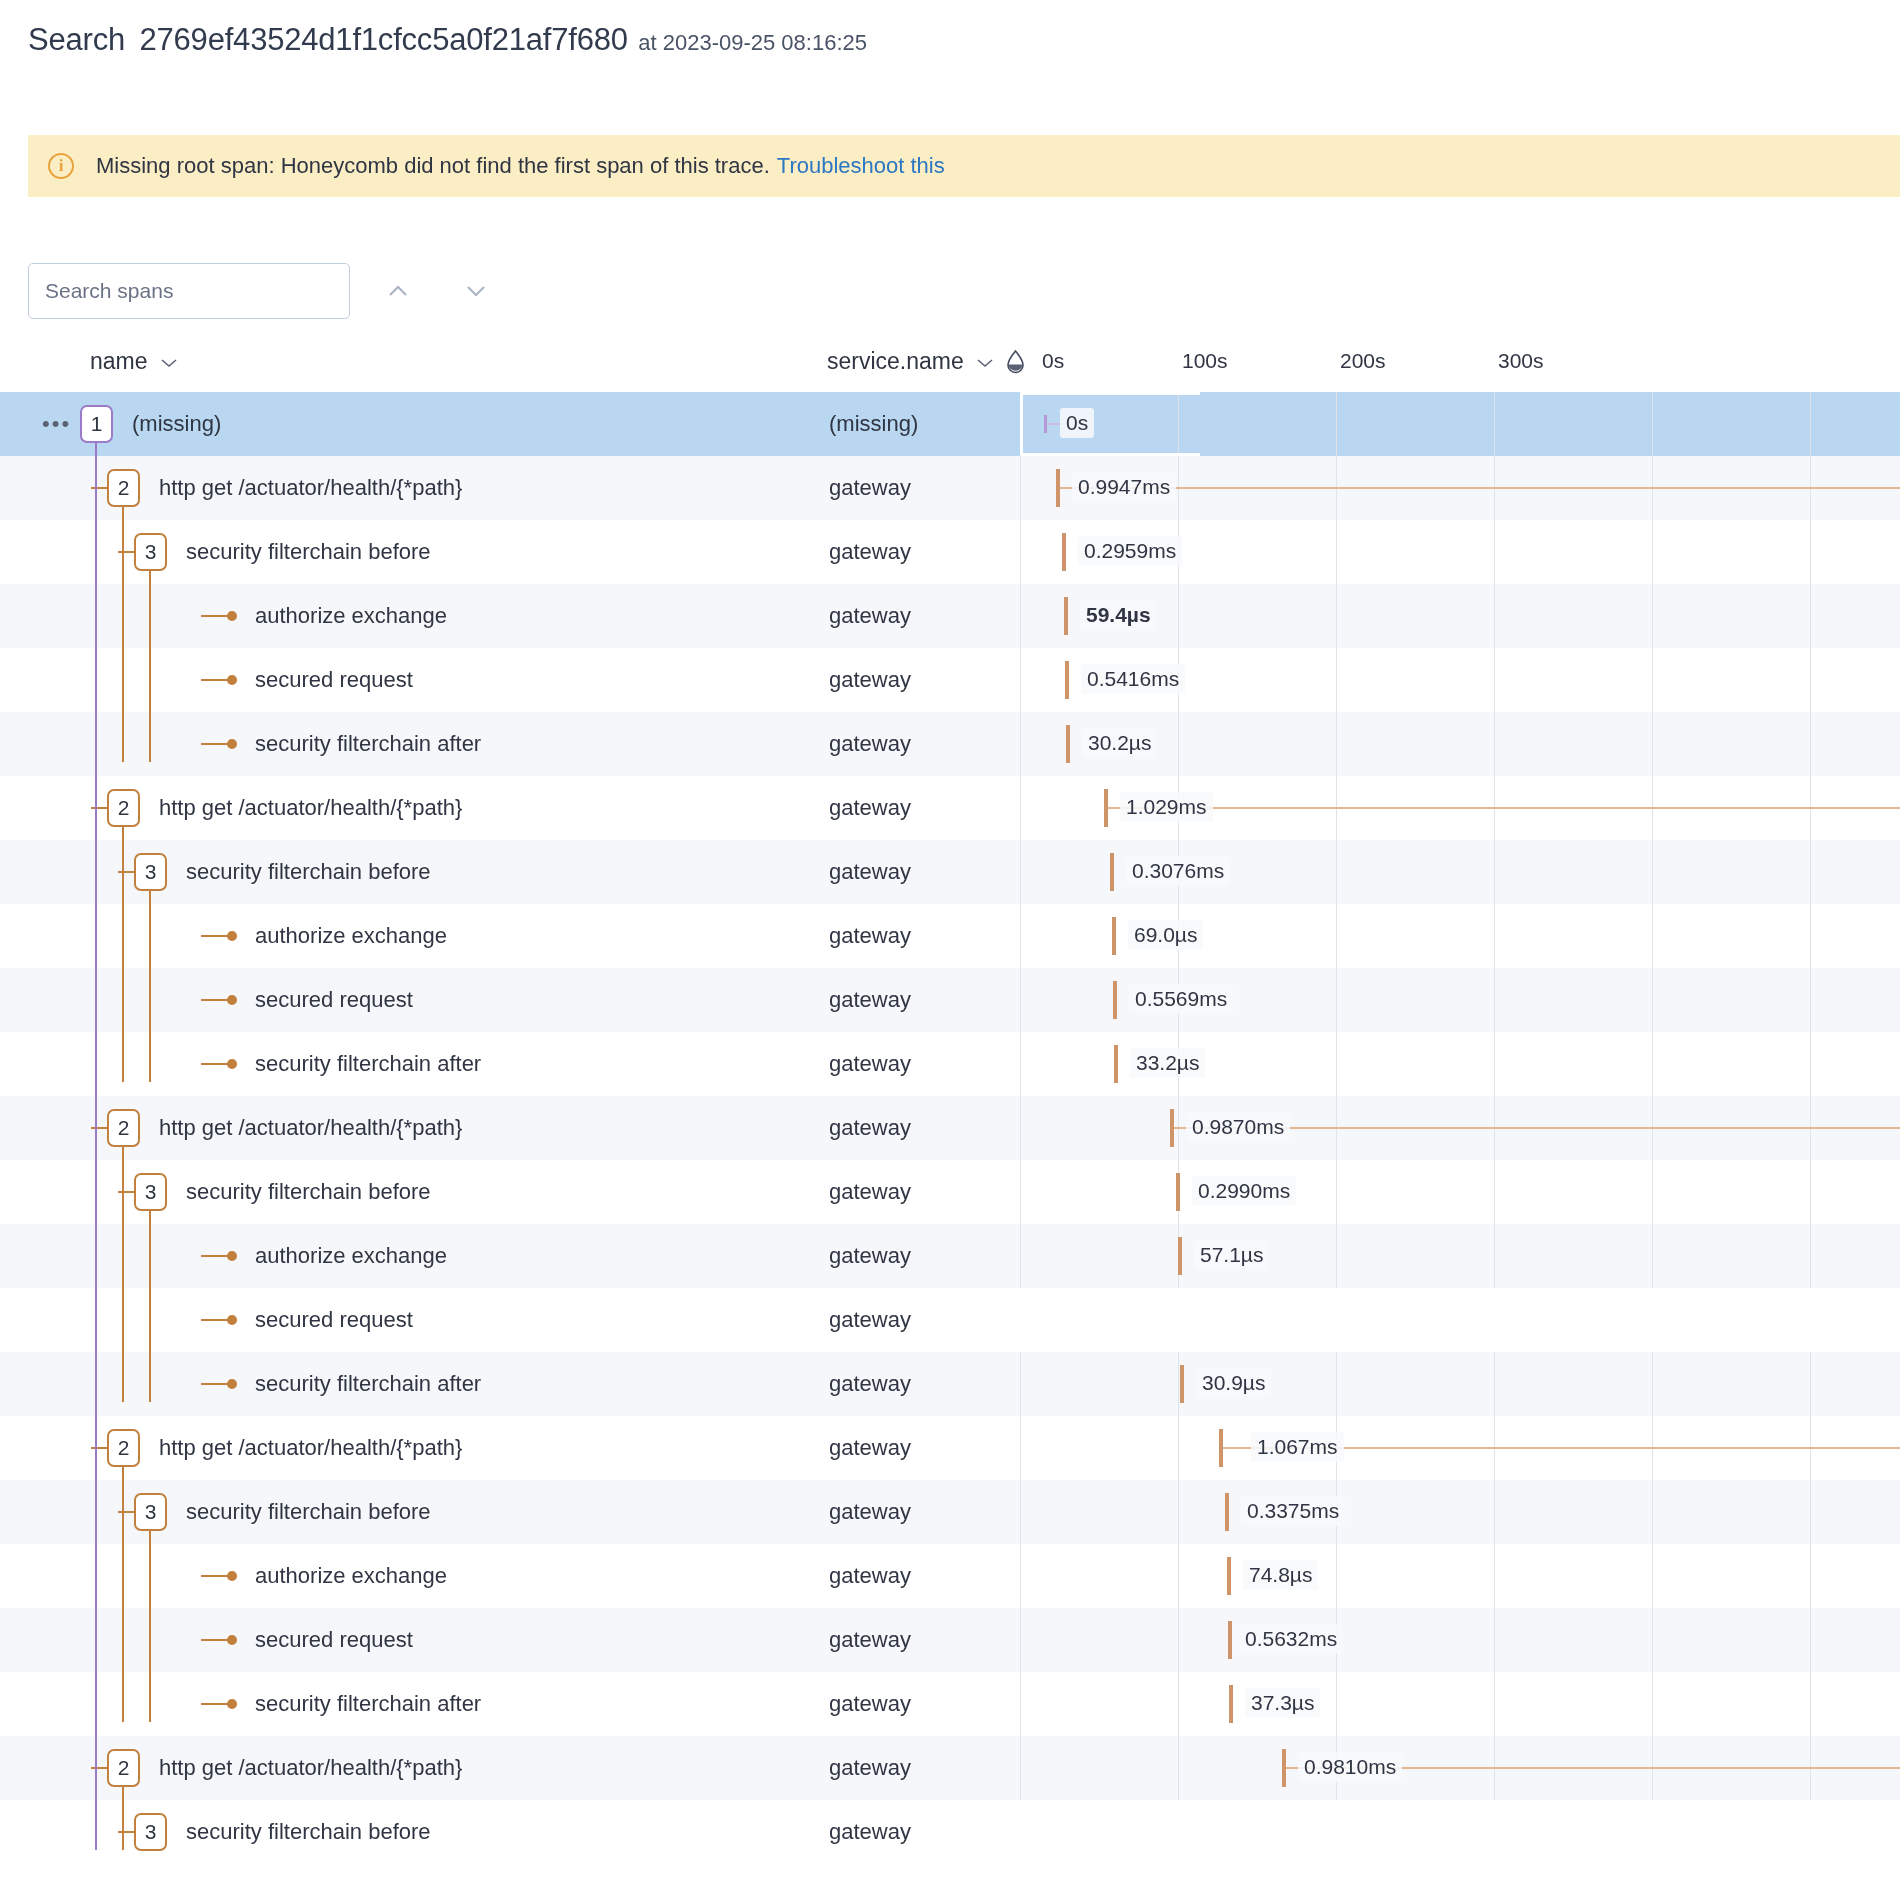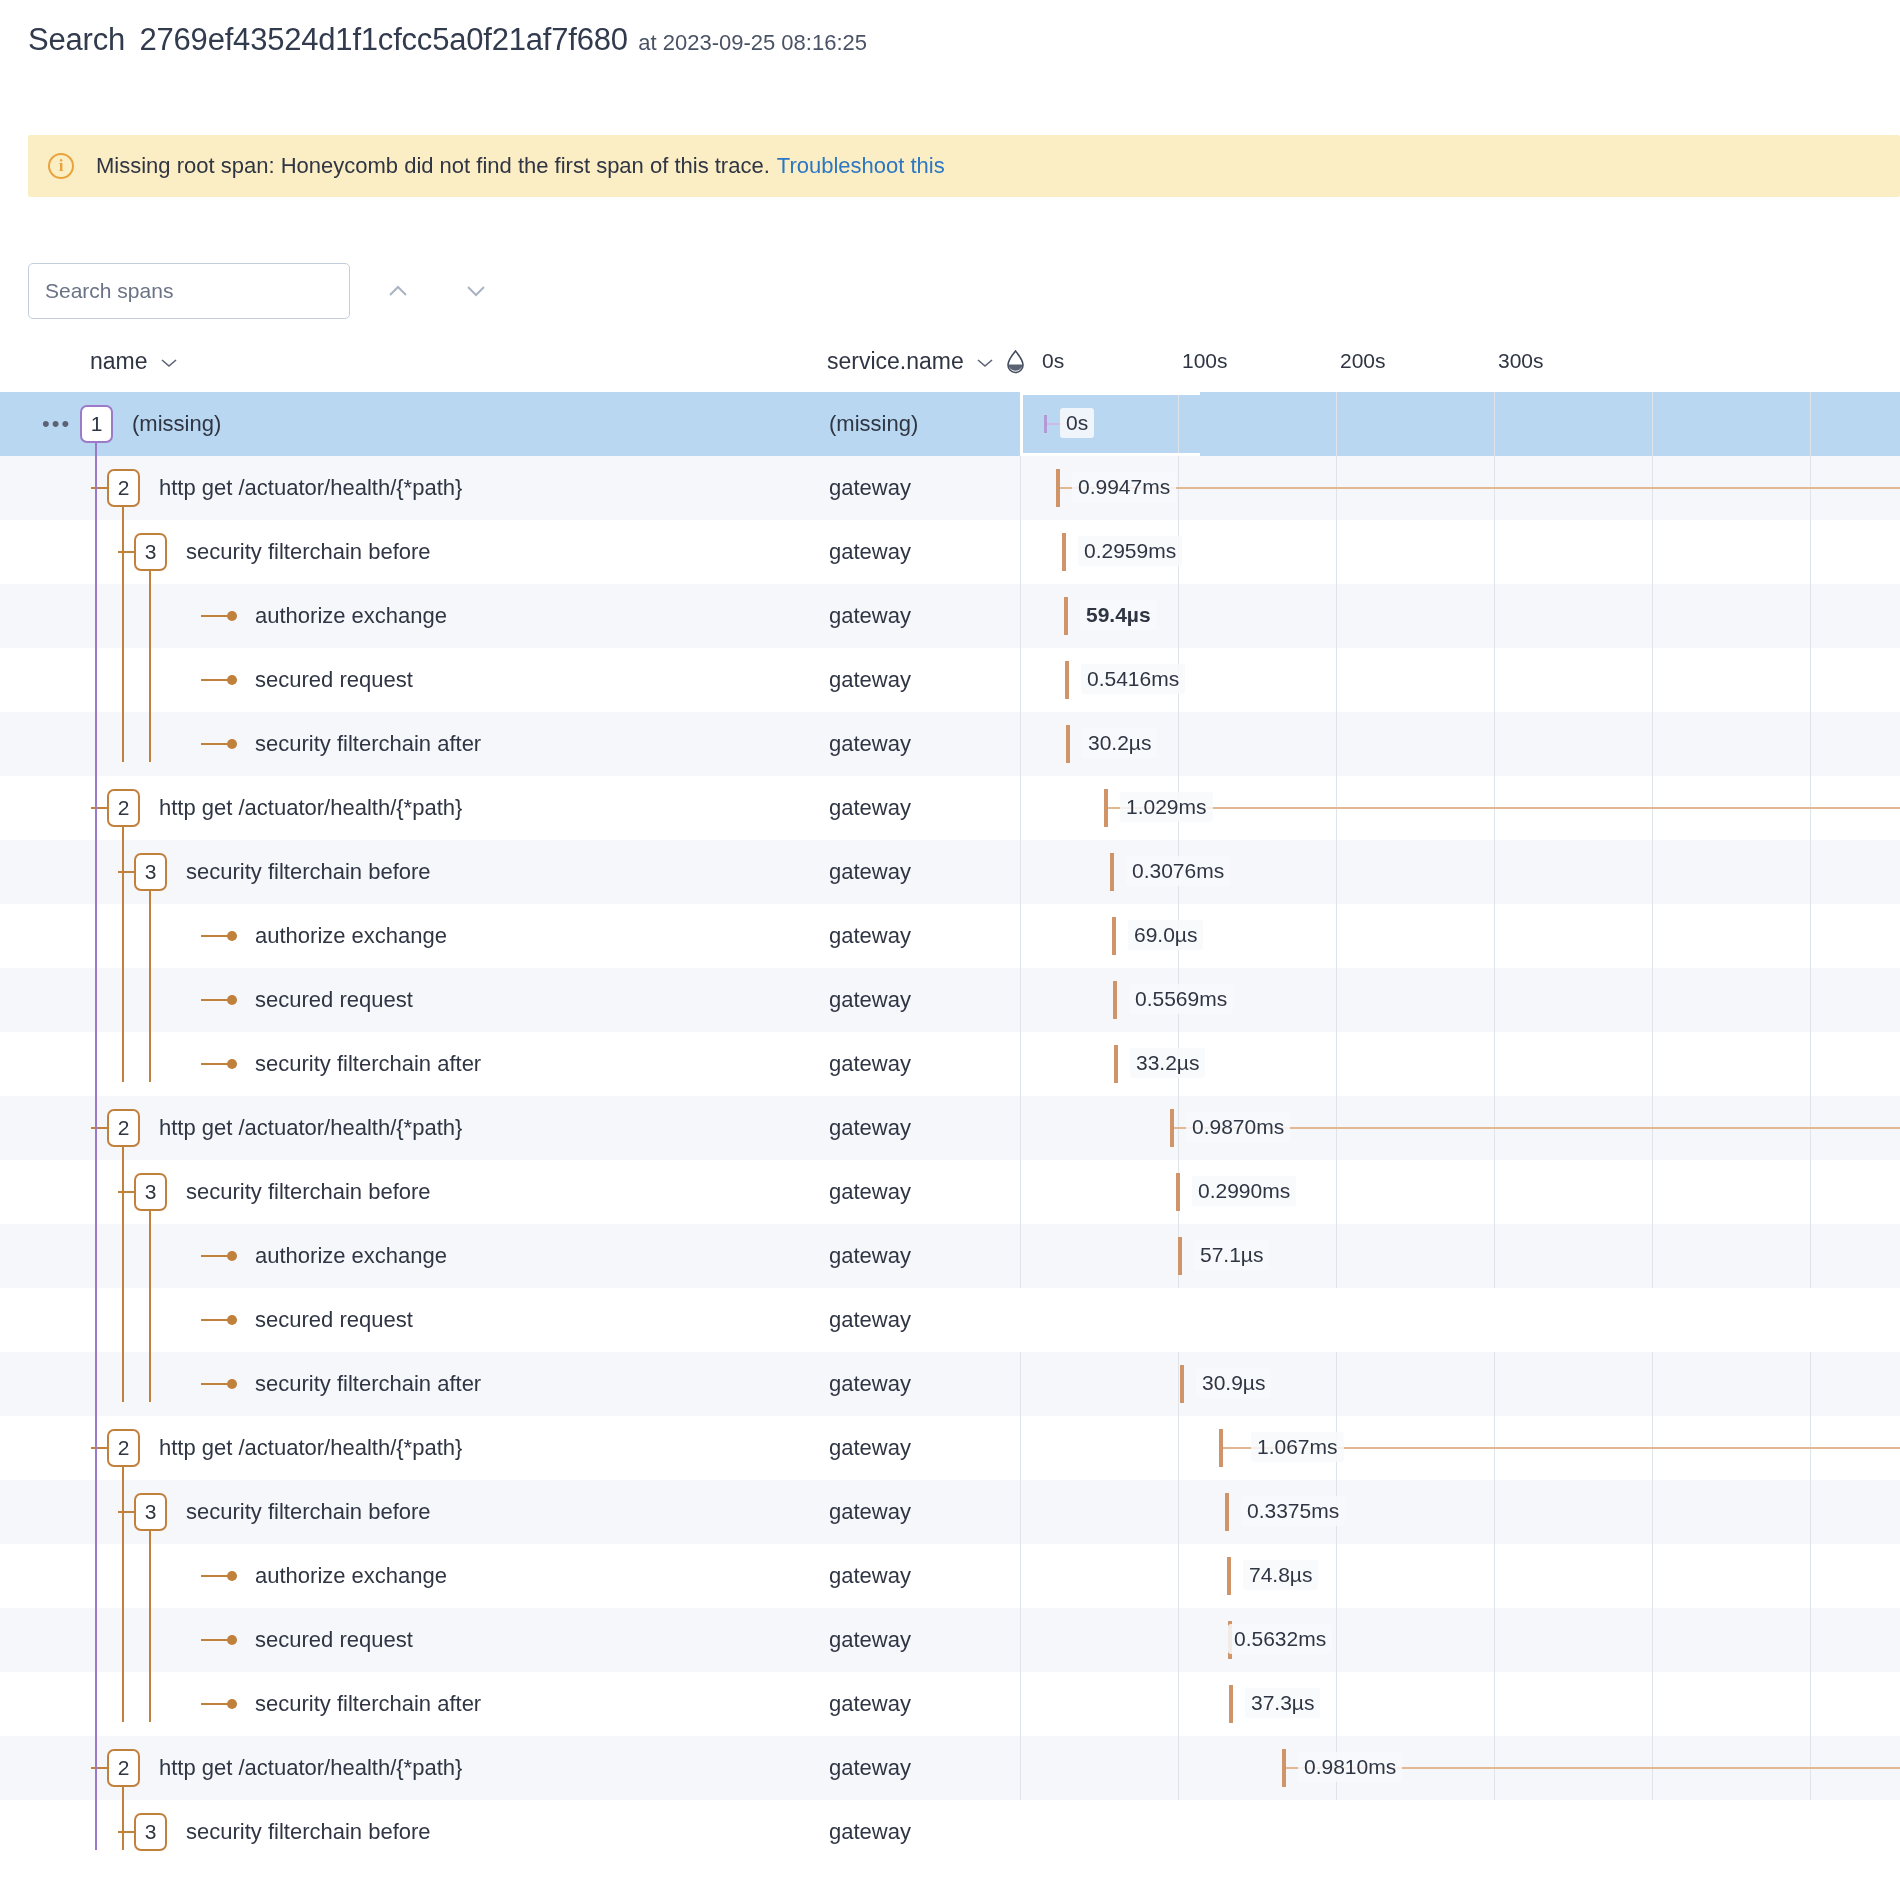--- a/index.html
+++ b/index.html
@@ -612,21 +612,21 @@
           <span class="name-txt" style="left: 255px;">secured request</span>
           <span class="svc-txt">gateway</span>
           <span class="wf">
             <span class="grid-line" style="left: 0px;"></span>
             <span class="grid-line" style="left: 158px;"></span>
             <span class="grid-line" style="left: 316px;"></span>
             <span class="grid-line" style="left: 474px;"></span>
             <span class="grid-line" style="left: 632px;"></span>
             <span class="grid-line" style="left: 790px;"></span>
             <span class="tick" style="left: 208px;"></span>
-            <span class="dur" style="left: 208px;">0.5632ms</span>
+            <span class="dur" style="left: 219px;">0.5632ms</span>
           </span>
         </div>
         <div class="row odd">
           <span class="dot" style="left: 227px; top: 27px;"></span>
           <span class="hline" style="left: 201px; width: 28px; top: 31px;"></span>
           <span class="name-txt" style="left: 255px;">security filterchain after</span>
           <span class="svc-txt">gateway</span>
           <span class="wf">
             <span class="grid-line" style="left: 0px;"></span>
             <span class="grid-line" style="left: 158px;"></span>

